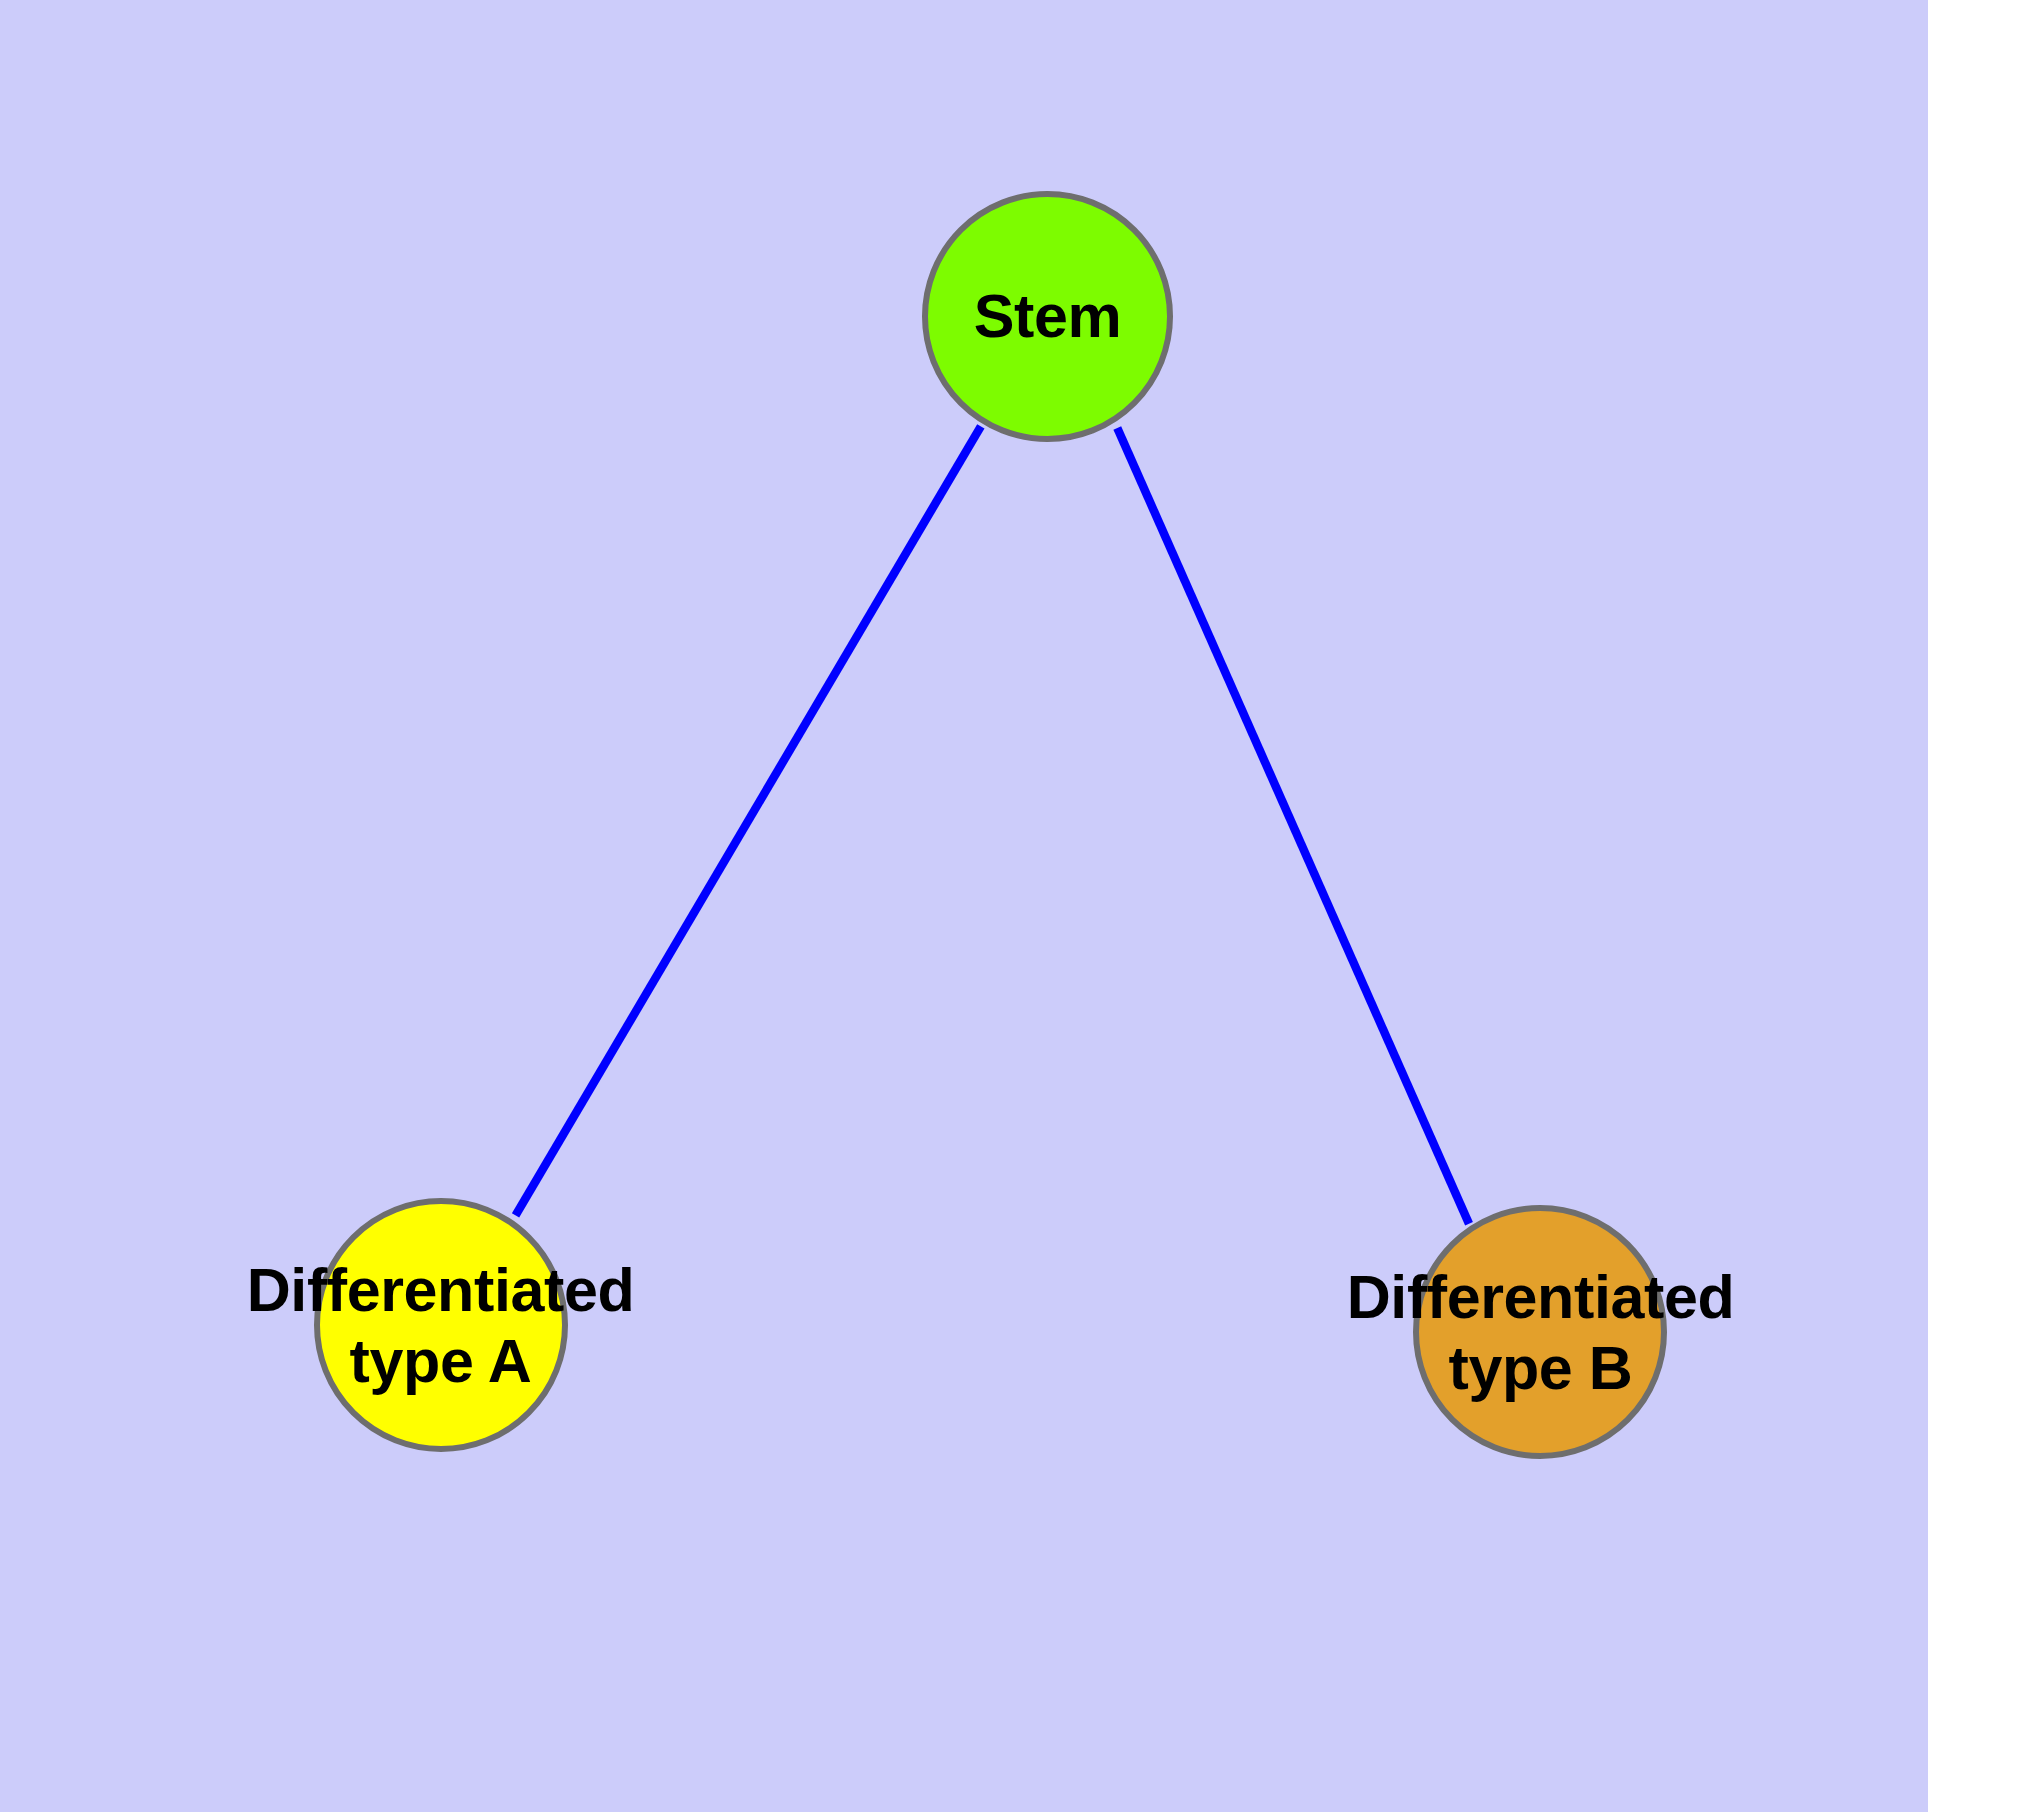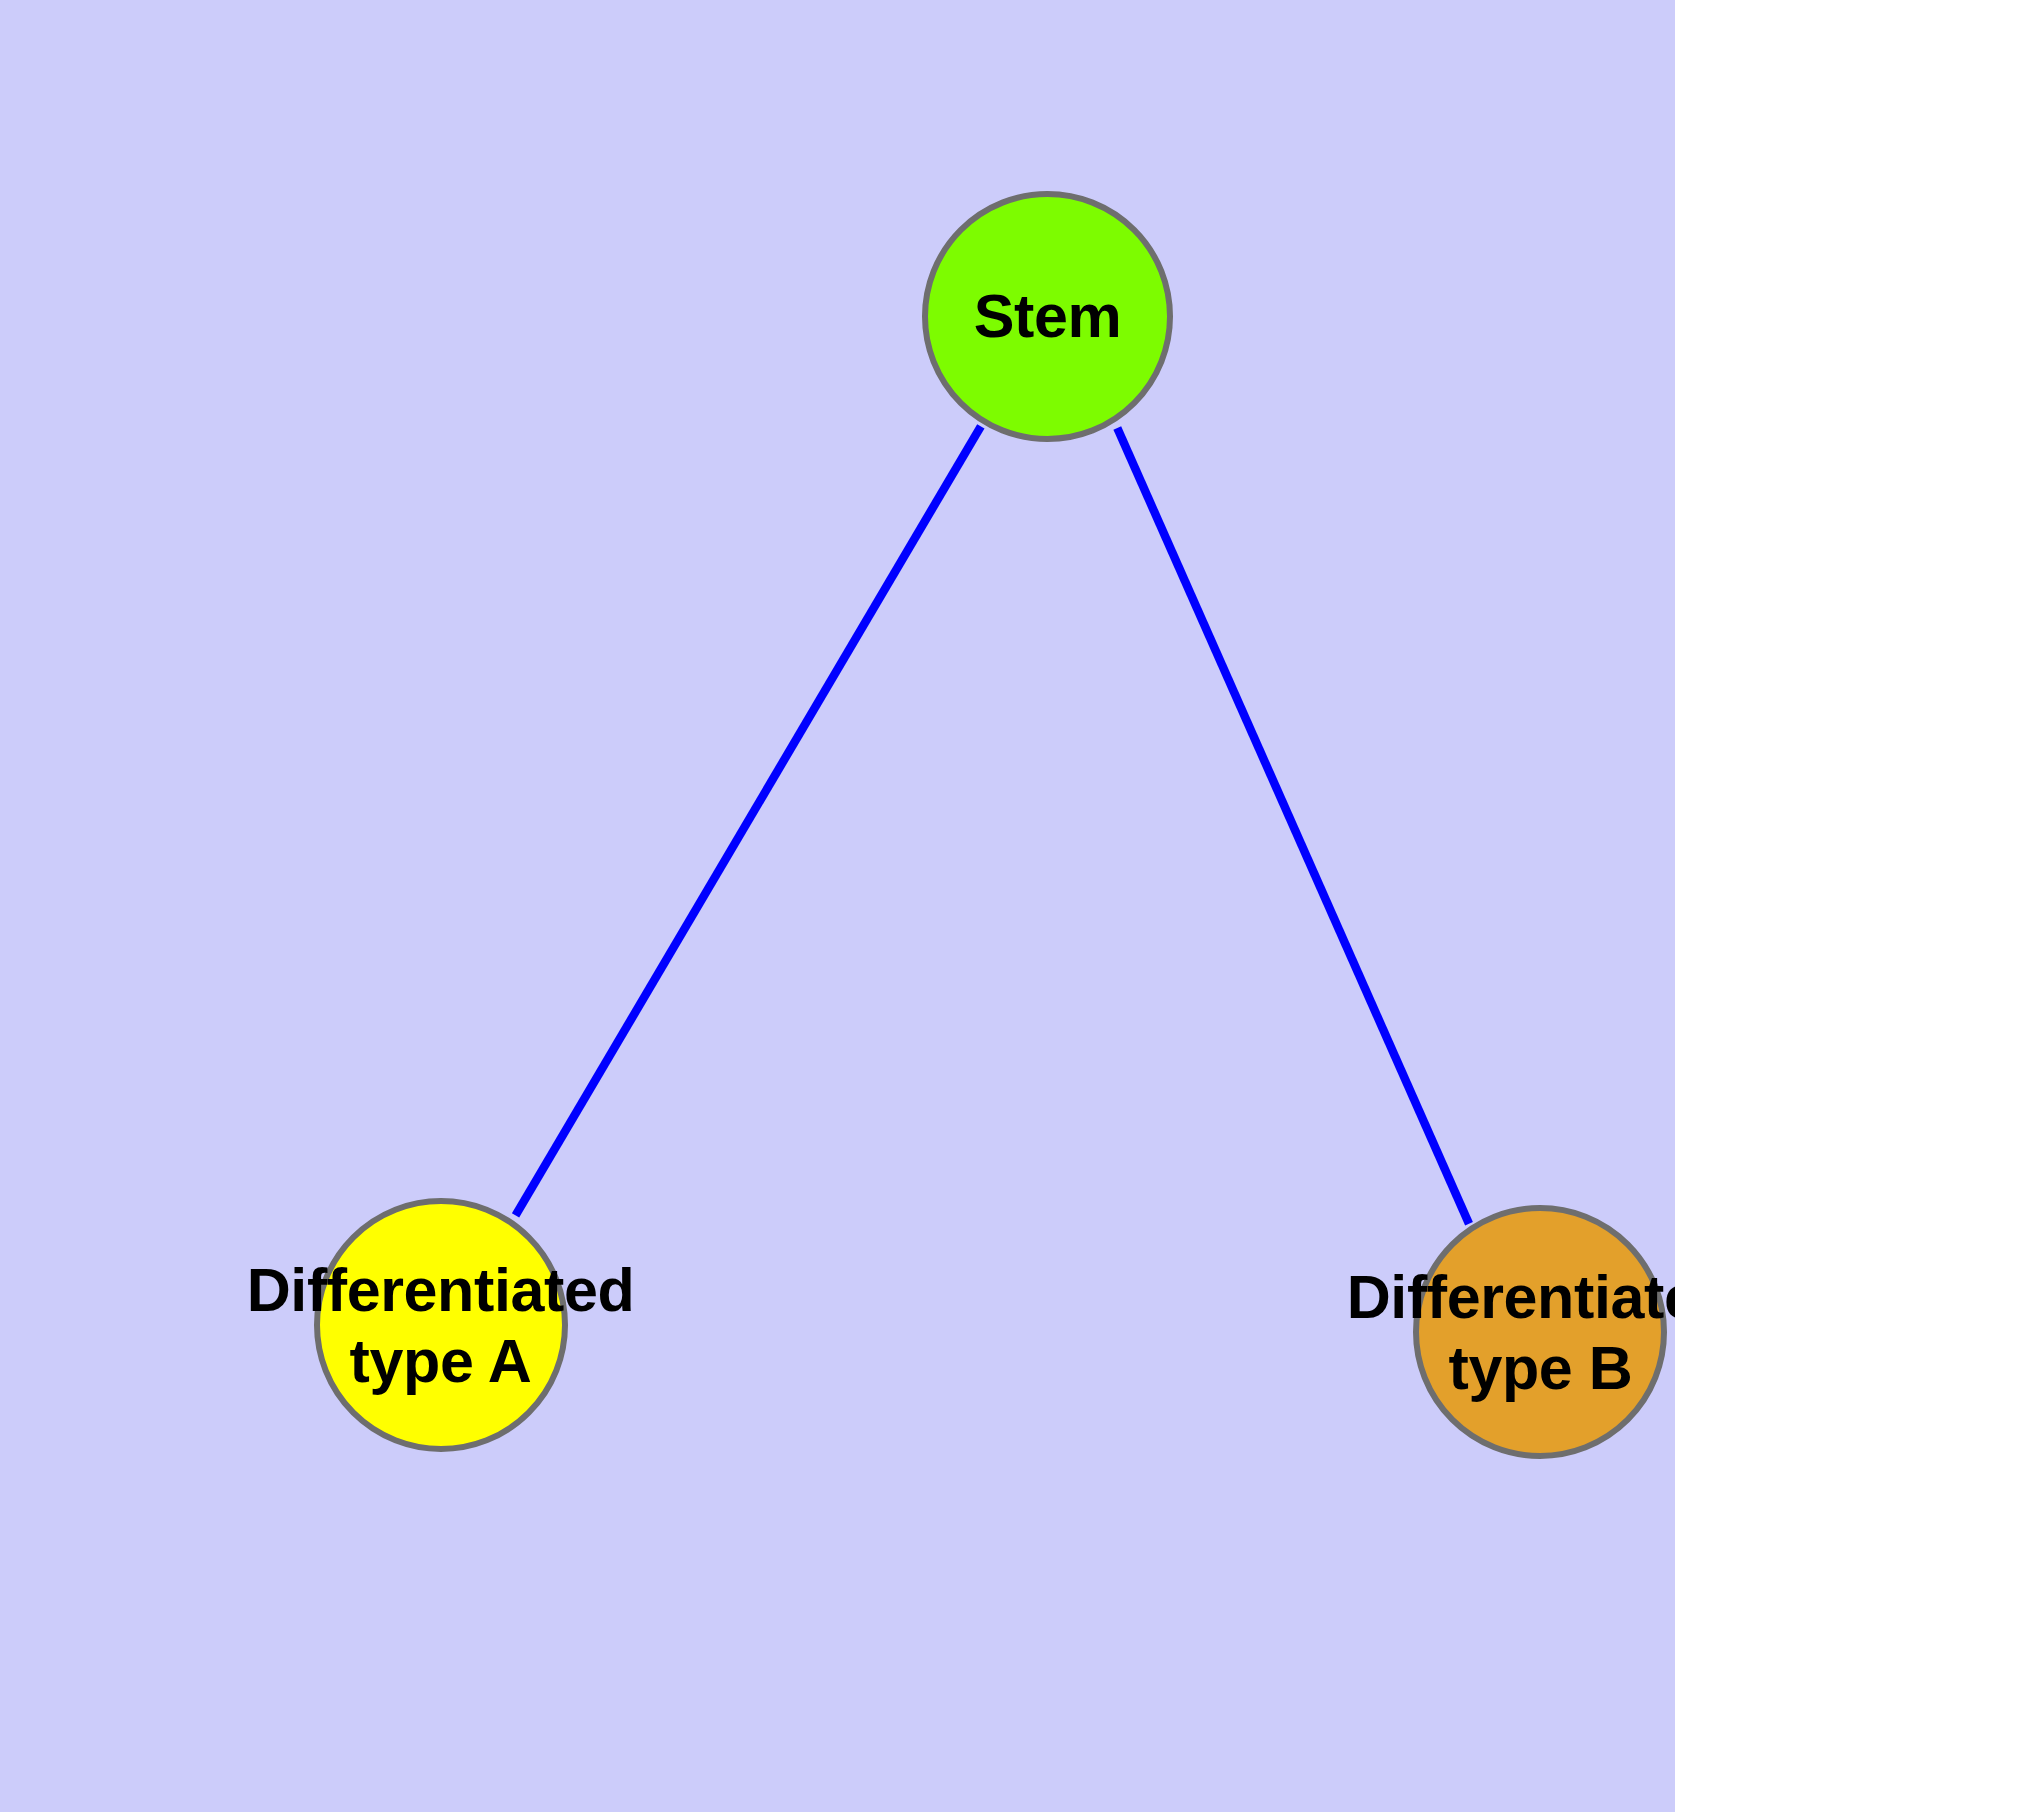--- a/index.html
+++ b/index.html
@@ -38,21 +38,21 @@
     color: #000000;
     white-space: pre;
     line-height: 1.16;
     letter-spacing: -0.4px;
     pointer-events: none;
   }
 </style>
 </head>
 <body>
 
-<div id="canvas" style="width: 1675px; height: 1812px;">
+<div id="canvas" style="width: 1928px; height: 1812px;">
 
   <div id="bg-rect" style="width: 2021px; height: 1812px; background: rgb(204, 204, 250);"></div>
 
   <svg id="edge-layer" viewBox="0 0 2384 2138" xmlns="http://www.w3.org/2000/svg" style="width: 2021px; height: 1812px;">
     <line id="edge-0" x1="1157" y1="503" x2="608" y2="1434" stroke="#0000ff" stroke-width="10" stroke-linecap="butt"></line>
     <line id="edge-1" x1="1318" y1="505" x2="1733" y2="1444" stroke="#0000ff" stroke-width="10" stroke-linecap="butt"></line>
   </svg>
 
   <div class="graph-node" id="node-0" style="left: 922px; top: 191px; width: 251px; height: 251px; background: rgb(125, 252, 0); border: 6px solid rgb(110, 110, 110);"></div>
   <div class="graph-node" id="node-1" style="left: 314px; top: 1198px; width: 254px; height: 254px; background: rgb(255, 255, 0); border: 6px solid rgb(110, 110, 110);"></div>

